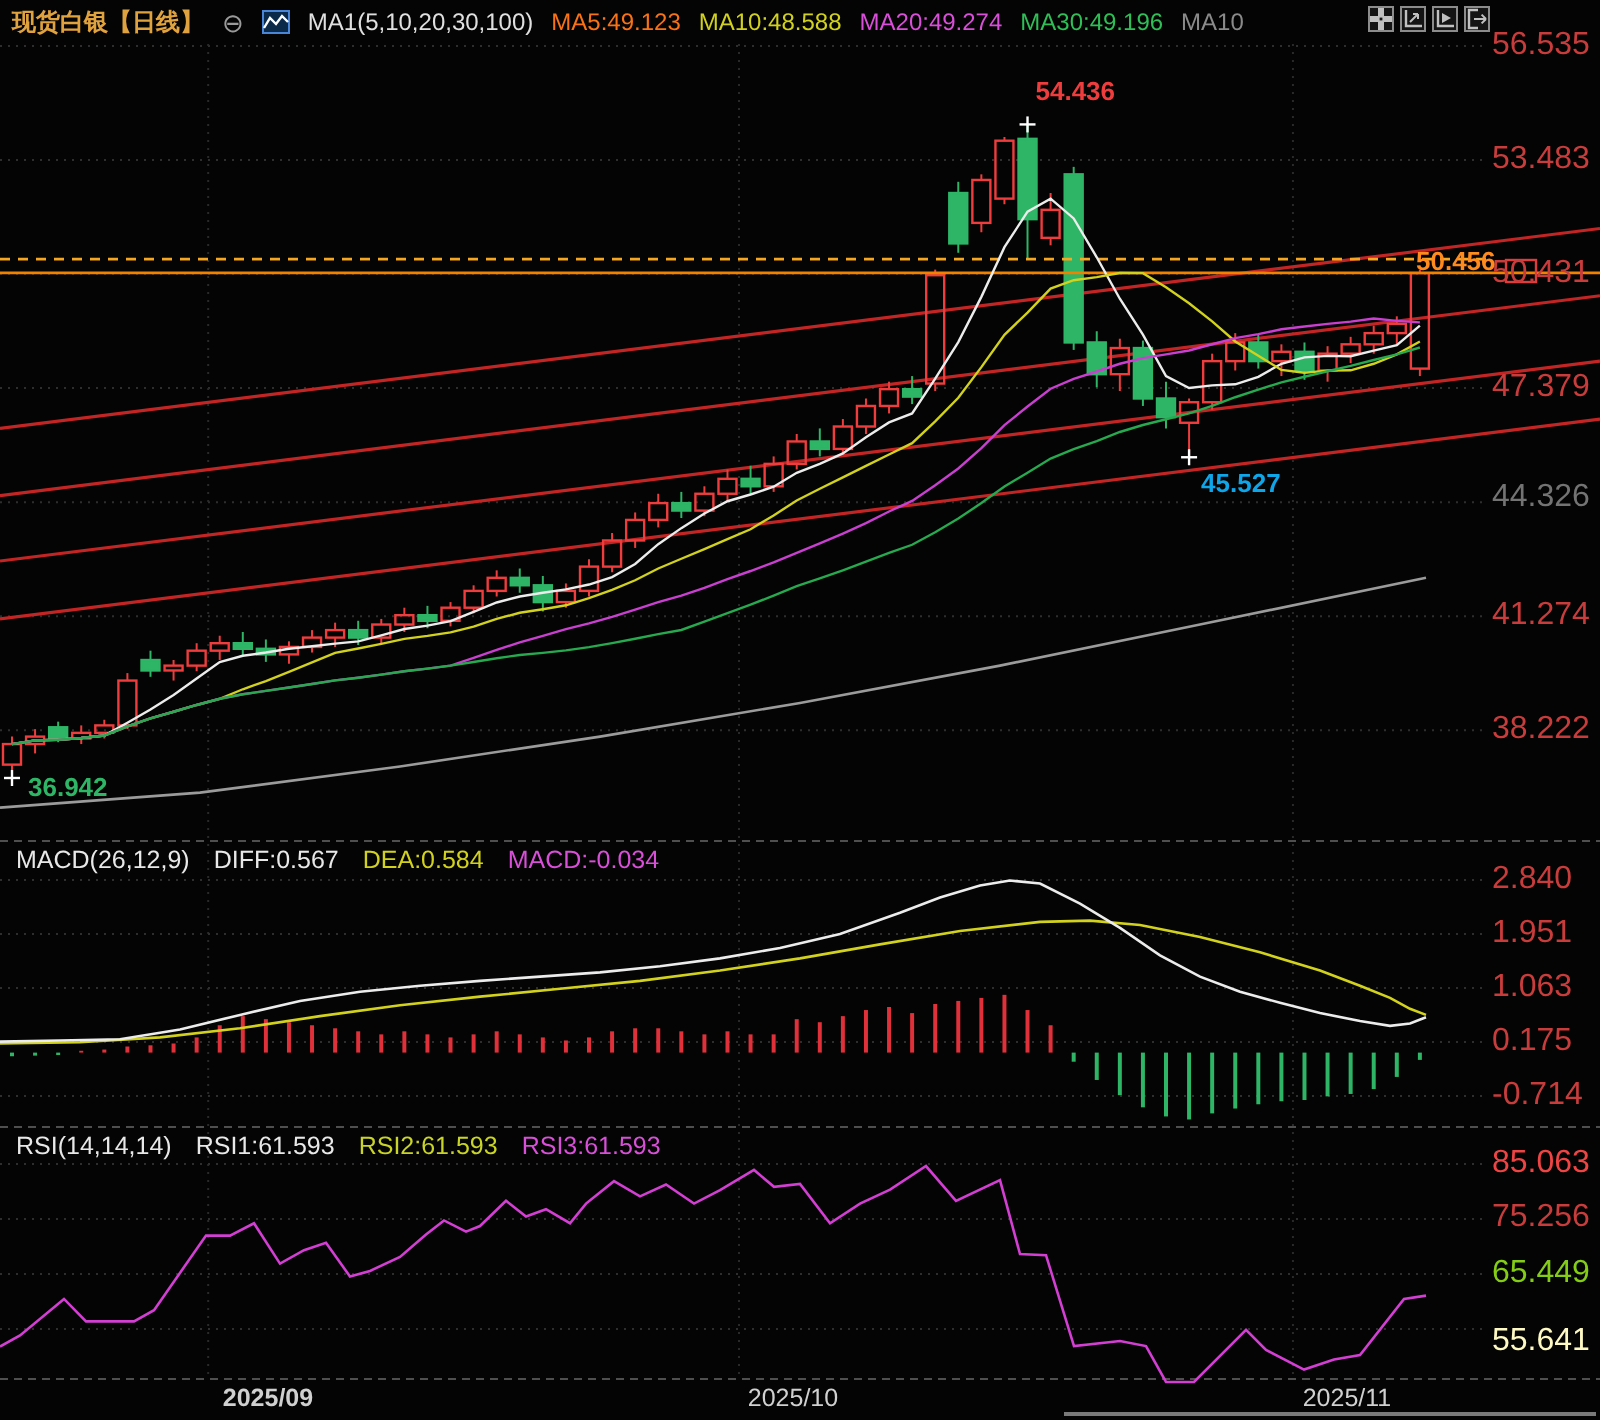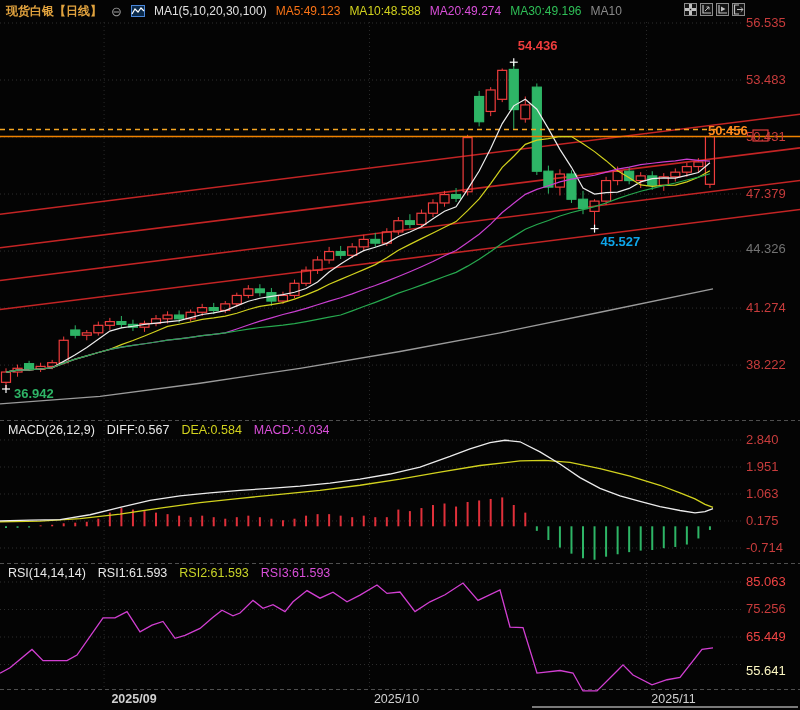--- a/index.html
+++ b/index.html
@@ -10,21 +10,21 @@
        gap:9px;font-size:12px;white-space:nowrap;z-index:5;}
   .hdr .sym{color:#e0a23e;font-weight:bold;}
   .hdr .per{color:#e0a23e;font-weight:bold;}
   .hdr .collapse{color:#9a9a9a;font-size:13px;line-height:13px;}
   .mav{letter-spacing:0;}
   .toolbar{position:absolute;top:3px;left:684px;display:flex;gap:3px;z-index:6;}
   .tbico{width:13px;height:13px;border:1px solid #8c8c8c;background:#141414;
          display:flex;align-items:center;justify-content:center;box-sizing:border-box;}
   .panel-hdr{position:absolute;left:8px;height:16px;display:flex;gap:12px;font-size:12.5px;
              white-space:nowrap;z-index:5;}
-  .lbl{position:absolute;z-index:4;font-size:13px;line-height:14px;}
+  .lbl{position:absolute;z-index:4;font-size:16px;line-height:14px;}
   .ytick{transform:translateY(-50%);}
   .mtick{transform:translateX(-50%);color:#d0d0d0;font-size:12.5px;}
   .anno{font-weight:bold;font-size:13px;z-index:5;}
   .watermark{position:absolute;left:659px;top:648px;font-size:45px;font-weight:bold;
              color:#ececec;opacity:0.95;z-index:6;letter-spacing:1px;}
 </style>
 </head>
 <body>
 
 <div id="stage">
@@ -377,15 +377,15 @@
     <div class="lbl anno" style="left: 600.54px; top: 234.629px; color: #0ea5e9;">45.527</div>
     <div class="lbl anno" style="left: 14px; top: 386.997px; color: rgb(46, 181, 102);">36.942</div>
     <div class="lbl anno" style="left: 708px; top: 124px; color: rgb(255, 138, 30);">50.456</div>
     <div class="lbl ytick" style="left: 746px; top: 439.964px; color: rgb(200, 60, 60);">2.840</div>
     <div class="lbl ytick" style="left: 746px; top: 466.99px; color: rgb(200, 60, 60);">1.951</div>
     <div class="lbl ytick" style="left: 746px; top: 493.985px; color: rgb(200, 60, 60);">1.063</div>
     <div class="lbl ytick" style="left: 746px; top: 520.98px; color: rgb(200, 60, 60);">0.175</div>
     <div class="lbl ytick" style="left: 746px; top: 548.006px; color: rgb(200, 60, 60);">-0.714</div>
     <div class="lbl ytick" style="left: 746px; top: 582px; color: #ef4444;">85.063</div>
     <div class="lbl ytick" style="left: 746px; top: 609.499px; color: rgb(200, 60, 60);">75.256</div>
-    <div class="lbl ytick" style="left: 746px; top: 636.998px; color: #ef4444;">65.449</div>
+    <div class="lbl ytick" style="left: 746px; top: 636.998px; color: #84cc16;">65.449</div>
     <div class="lbl ytick" style="left: 746px; top: 671px; color: #fef9c3;">55.641</div>
   </div>
 
 </body></html>

